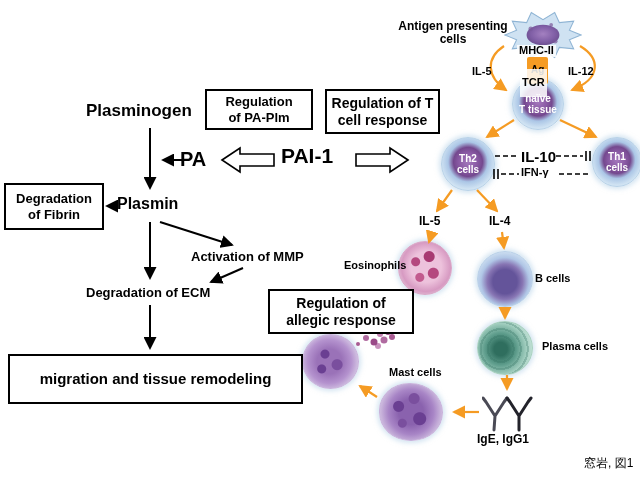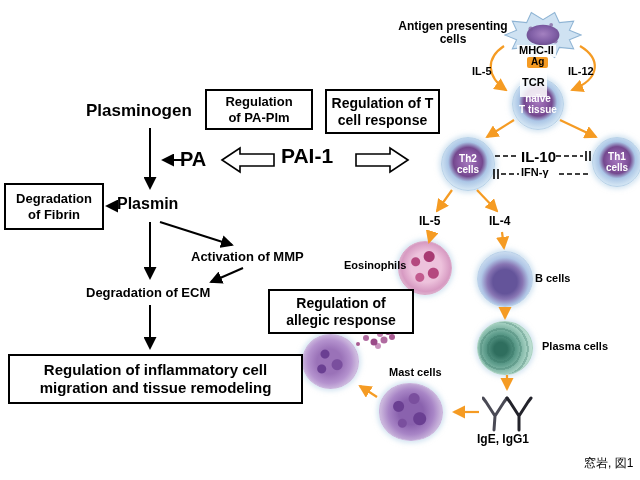--- a/index.html
+++ b/index.html
@@ -11,21 +11,21 @@
   .lbl { position:absolute; font-weight:bold; white-space:nowrap; z-index:7; line-height:1.05; }
   .plasminogen { left:86px; top:102px; font-size:17px; }
   .pa          { left:180px; top:149px; font-size:20px; }
   .pai1        { left:281px; top:145px; font-size:21px; }
   .plasmin     { left:117px; top:196px; font-size:16px; }
   .mmp         { left:191px; top:250px; font-size:13px; }
   .ecm         { left:86px;  top:286px; font-size:13px; }
   .apc-lbl     { left:392px; top:20px;  width:122px; font-size:12px; text-align:center; }
   .mhc2        { left:517px; top:45px;  font-size:11px; background:rgba(255,255,255,.85); padding:0 2px; }
   .tcr         { left:520px; top:69px;  font-size:11px; background:rgba(255,255,255,.85); padding:8px 2px; }
-  .ag-badge    { left:527px; top:57px;  font-size:10px; background:#F59B23; color:#000; padding:0 4px; border-radius:2px; }
+  .ag-badge    { left:527px; top:57px;  font-size:10px; background:#F59B23; color:#000; padding:8px 4px; border-radius:2px; }
   .il1         { left:472px; top:66px;  font-size:11px; }
   .il12        { left:568px; top:66px;  font-size:11px; }
   .il10        { left:521px; top:149px; font-size:15px; }
   .ifng        { left:521px; top:167px; font-size:11px; }
   .il5         { left:419px; top:215px; font-size:12px; }
   .il4         { left:489px; top:215px; font-size:12px; }
   .eos-lbl     { left:344px; top:260px; font-size:11px; }
   .b-lbl       { left:535px; top:273px; font-size:11px; }
   .plasma-lbl  { left:542px; top:341px; font-size:11px; }
   .mast-lbl    { left:389px; top:367px; font-size:11px; }
@@ -221,21 +221,20 @@
   </div>
   <div class="box box-fibrin">
     <span>Degradation</span>
     <span>of Fibrin</span>
   </div>
   <div class="box box-allergic">
     <span>Regulation of</span>
     <span>allegic response</span>
   </div>
   <div class="box box-inflam">
-    <span>Regulation of inflammatory cell</span>
     <span>migration and tissue remodeling</span>
   </div>
 
   <div class="lbl plasminogen">Plasminogen</div>
   <div class="lbl pa">PA</div>
   <div class="lbl pai1">PAI-1</div>
   <div class="lbl plasmin">Plasmin</div>
   <div class="lbl mmp">Activation of MMP</div>
   <div class="lbl ecm">Degradation of ECM</div>
 

